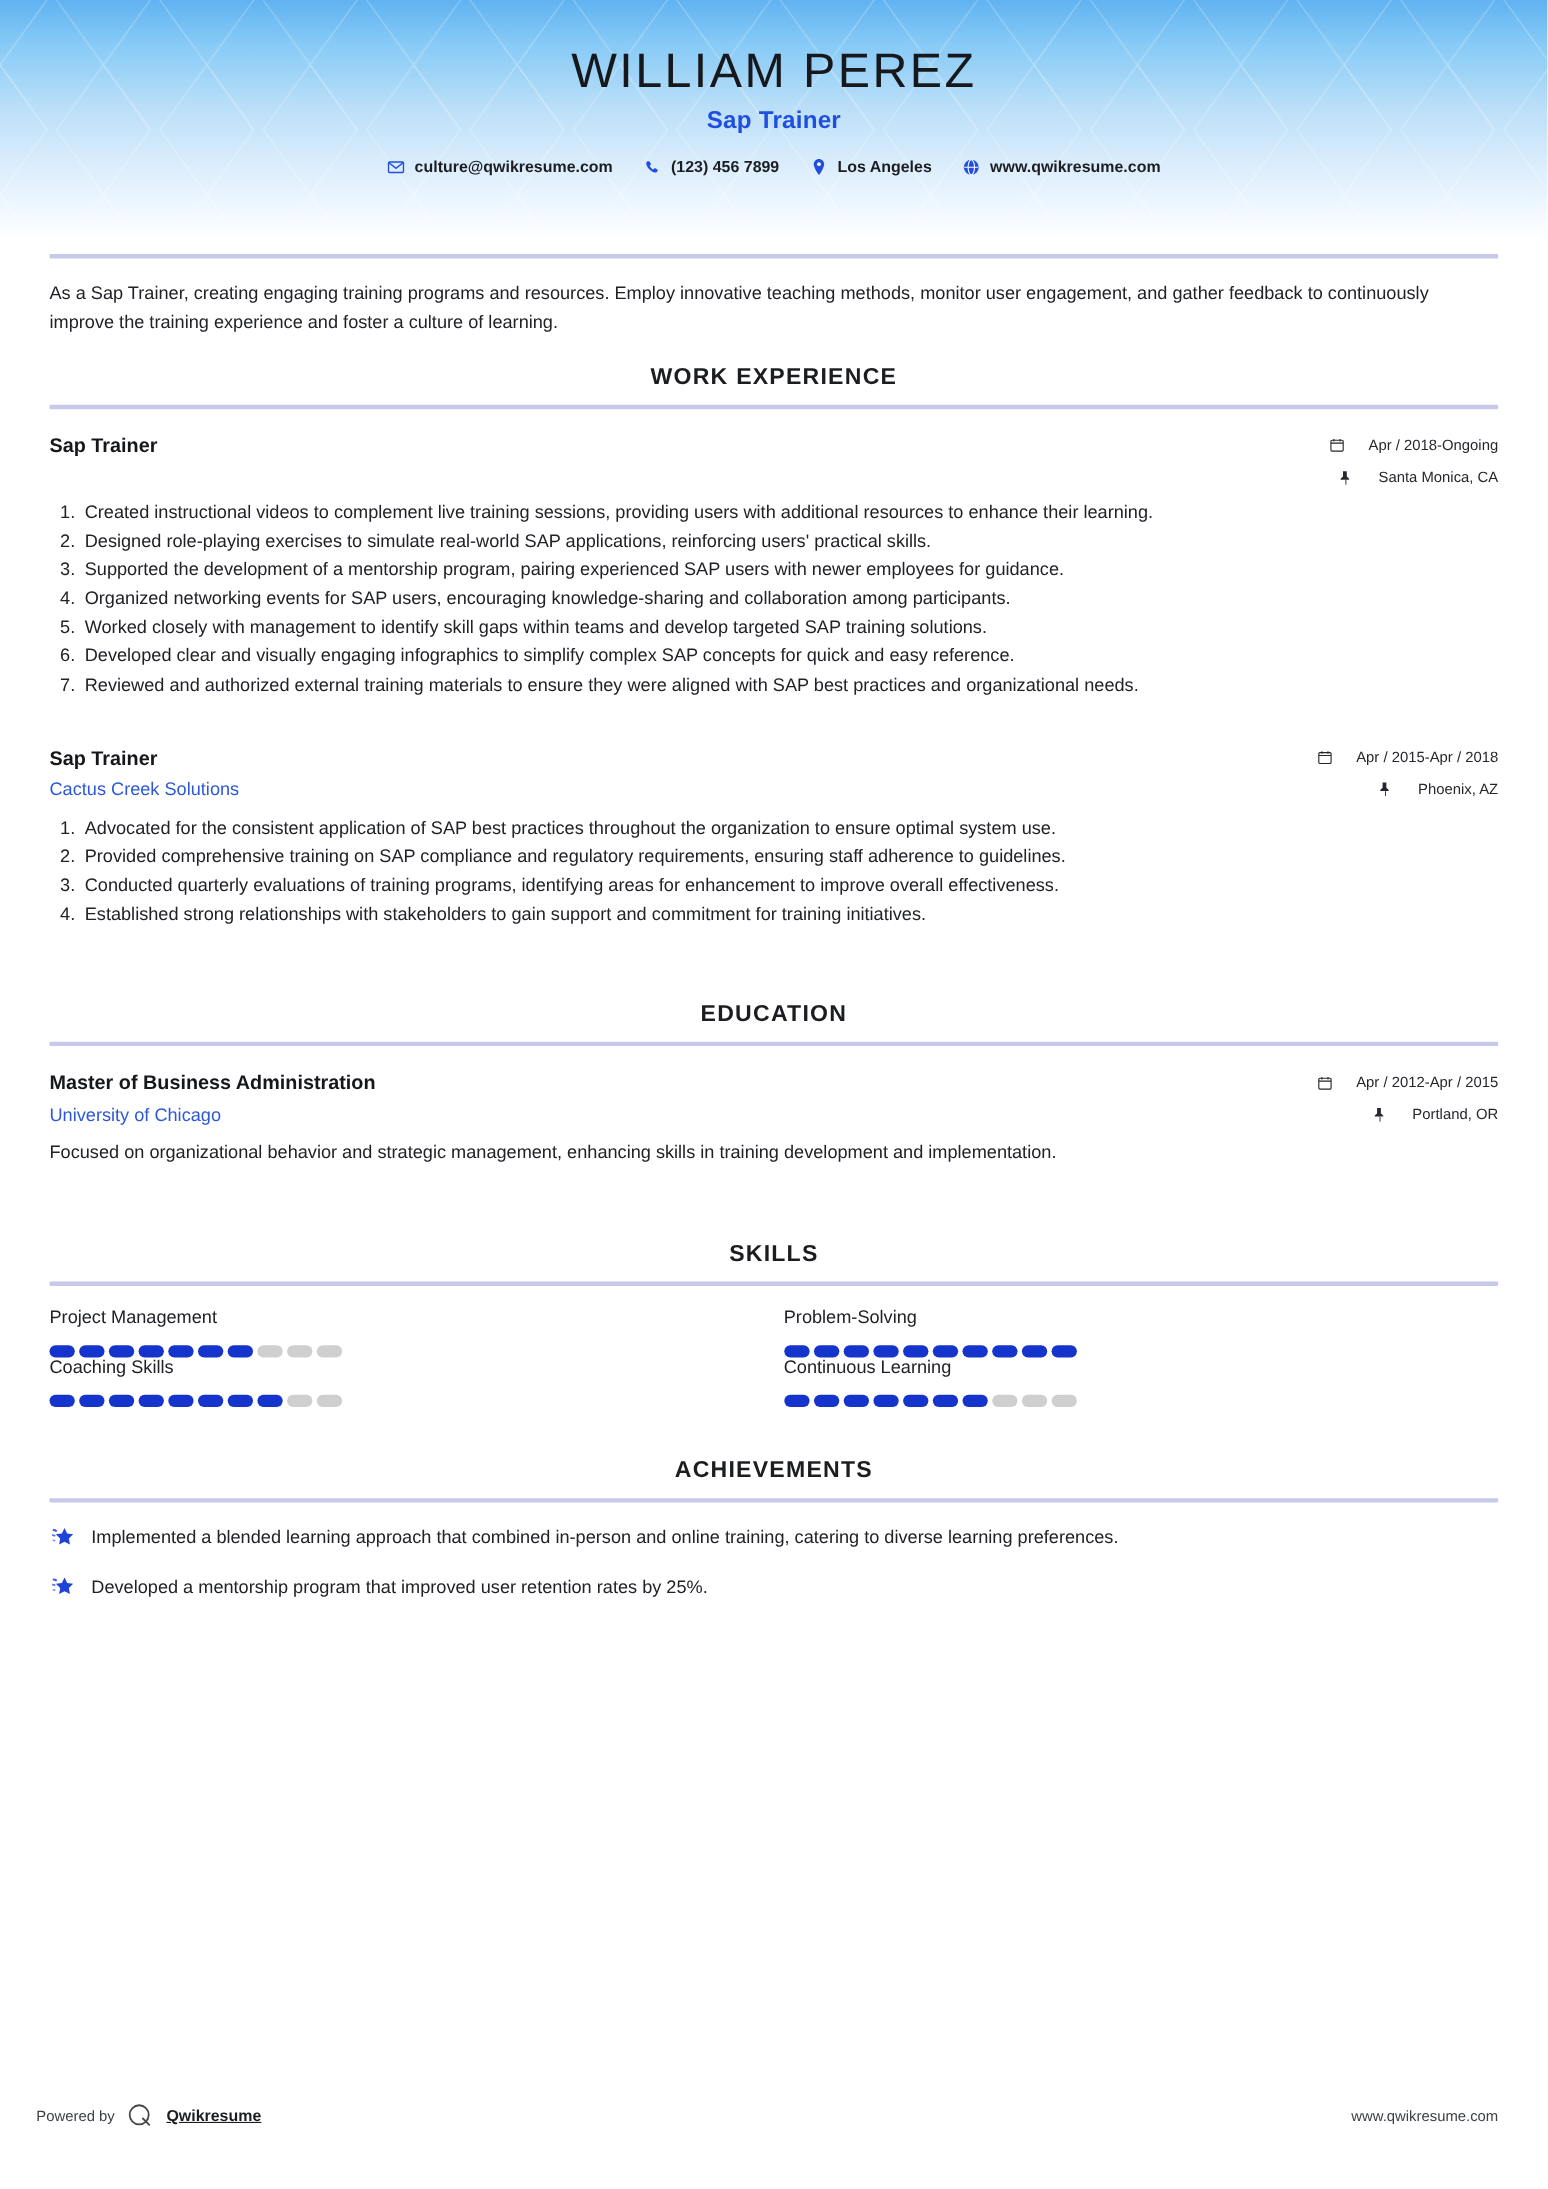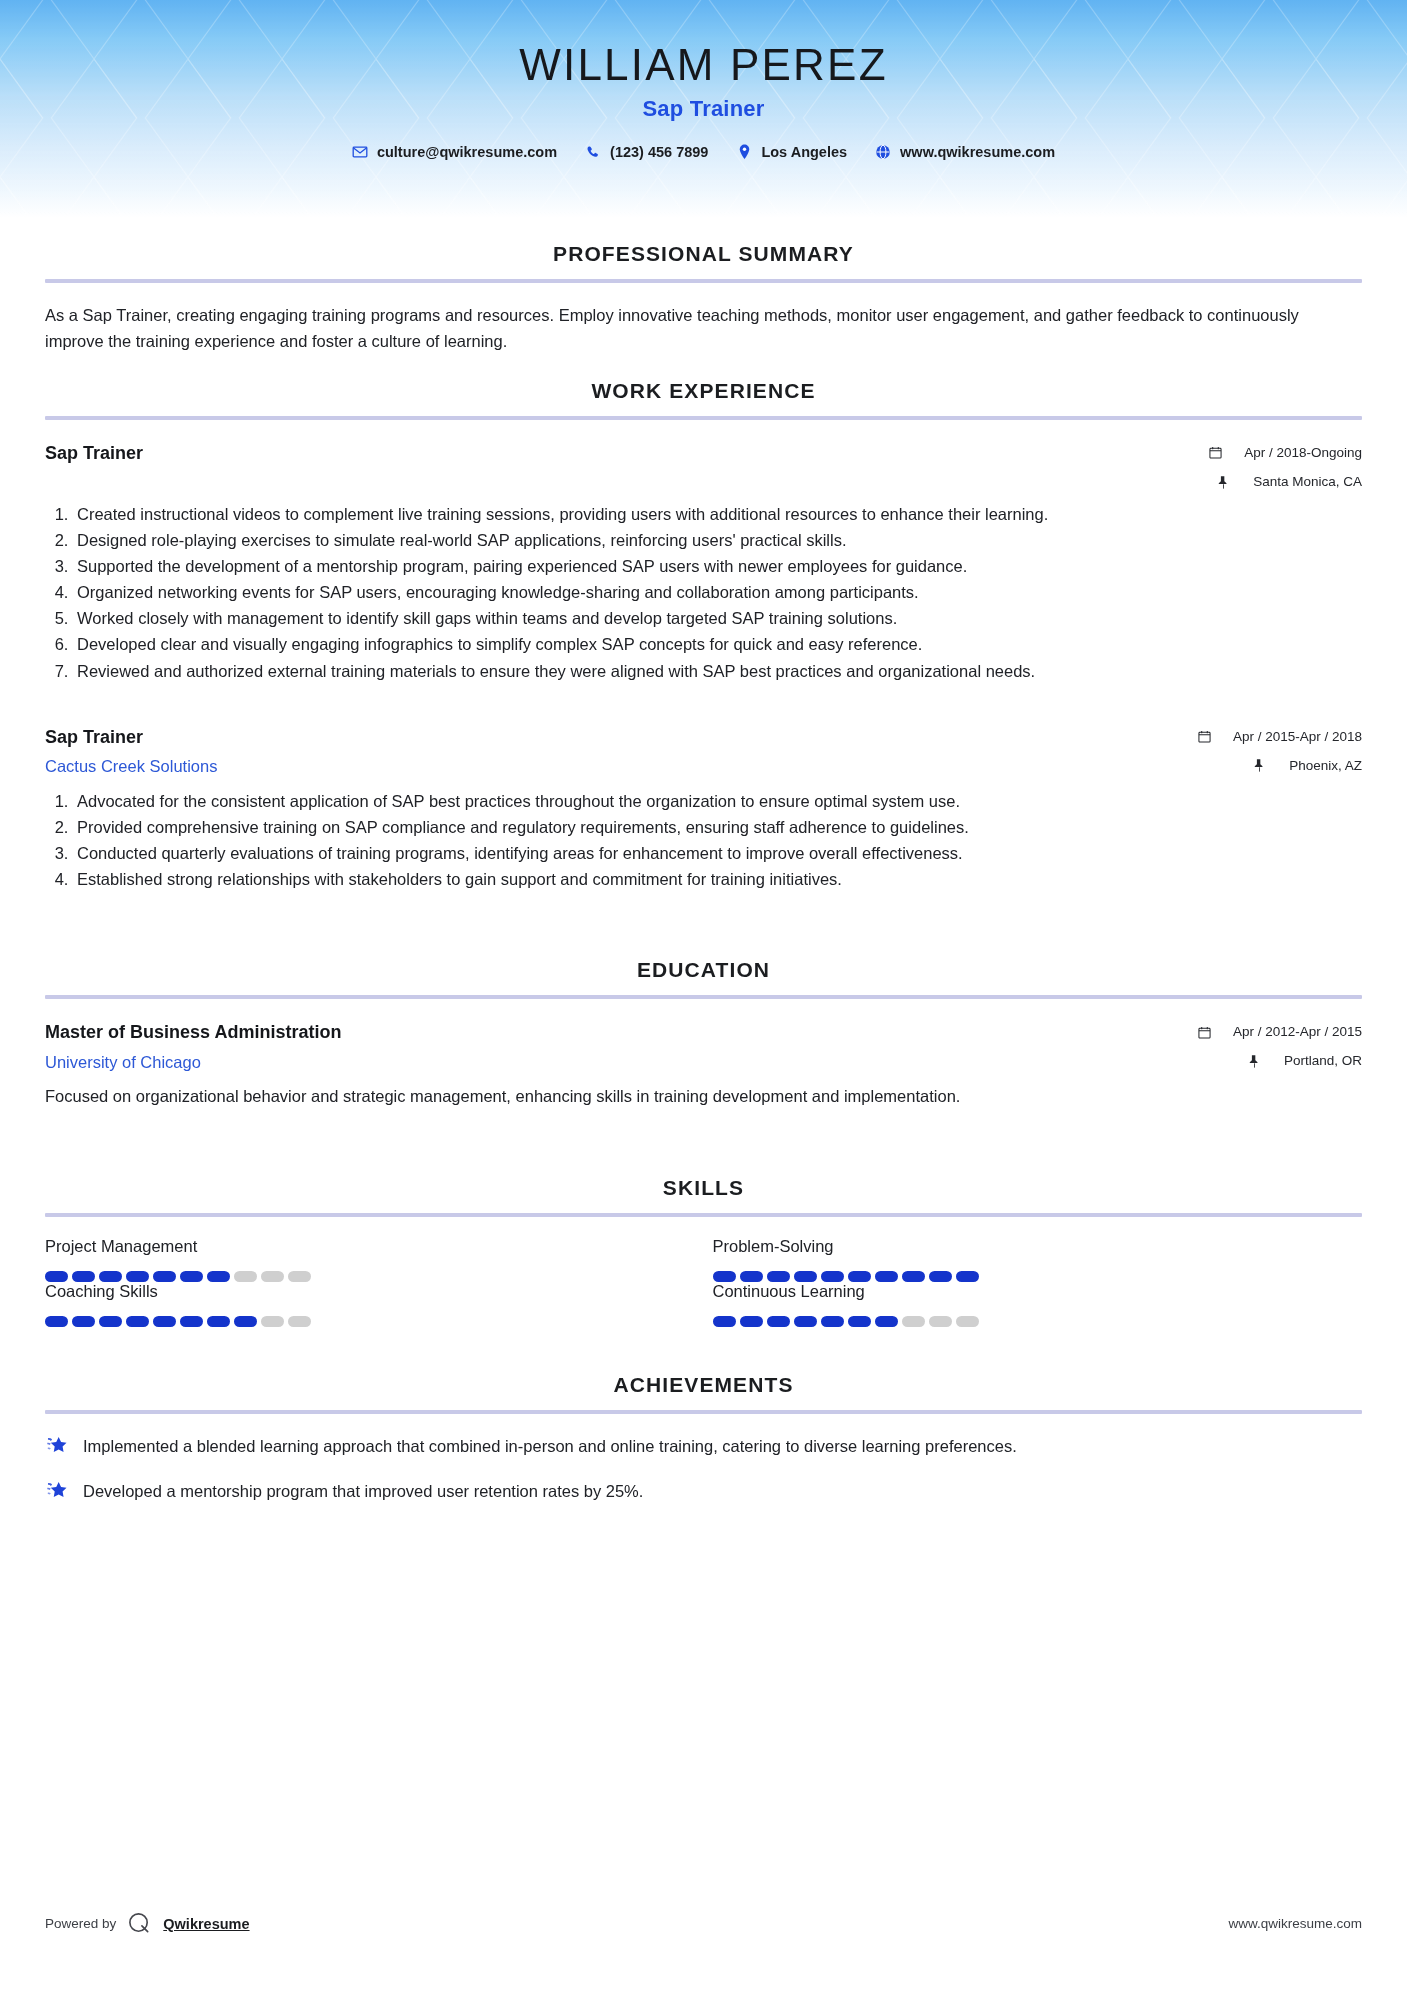--- a/index.html
+++ b/index.html
@@ -207,21 +207,21 @@
   .ach-icon svg { display: block; }
   .ach-text {
     font-size: 16.5px;
     line-height: 1.58;
     color: #202227;
   }
 
   
   .footer {
     position: absolute;
-    left: 45px;
+    left: 33px;
     right: 45px;
     bottom: 54px;
     display: flex;
     justify-content: space-between;
     align-items: center;
     font-size: 13.5px;
     color: #3c3f45;
     margin-top: 32px;
   }
   .footer-left {
@@ -311,21 +311,20 @@
           <span>www.qwikresume.com</span>
         </div>
 
       </div>
     </div>
   </div>
 
   <div class="body-wrap">
 
     <div class="section">
-      <div class="section-title">PROFESSIONAL SUMMARY</div>
       <div class="section-rule"></div>
       <p class="summary-text">As a Sap Trainer, creating engaging training programs and resources. Employ innovative teaching methods, monitor user engagement, and gather feedback to continuously improve the training experience and foster a culture of learning.</p>
     </div>
 
     <div class="section">
       <div class="section-title">WORK EXPERIENCE</div>
       <div class="section-rule"></div>
 
       <div class="entry">
         <div class="entry-head">

